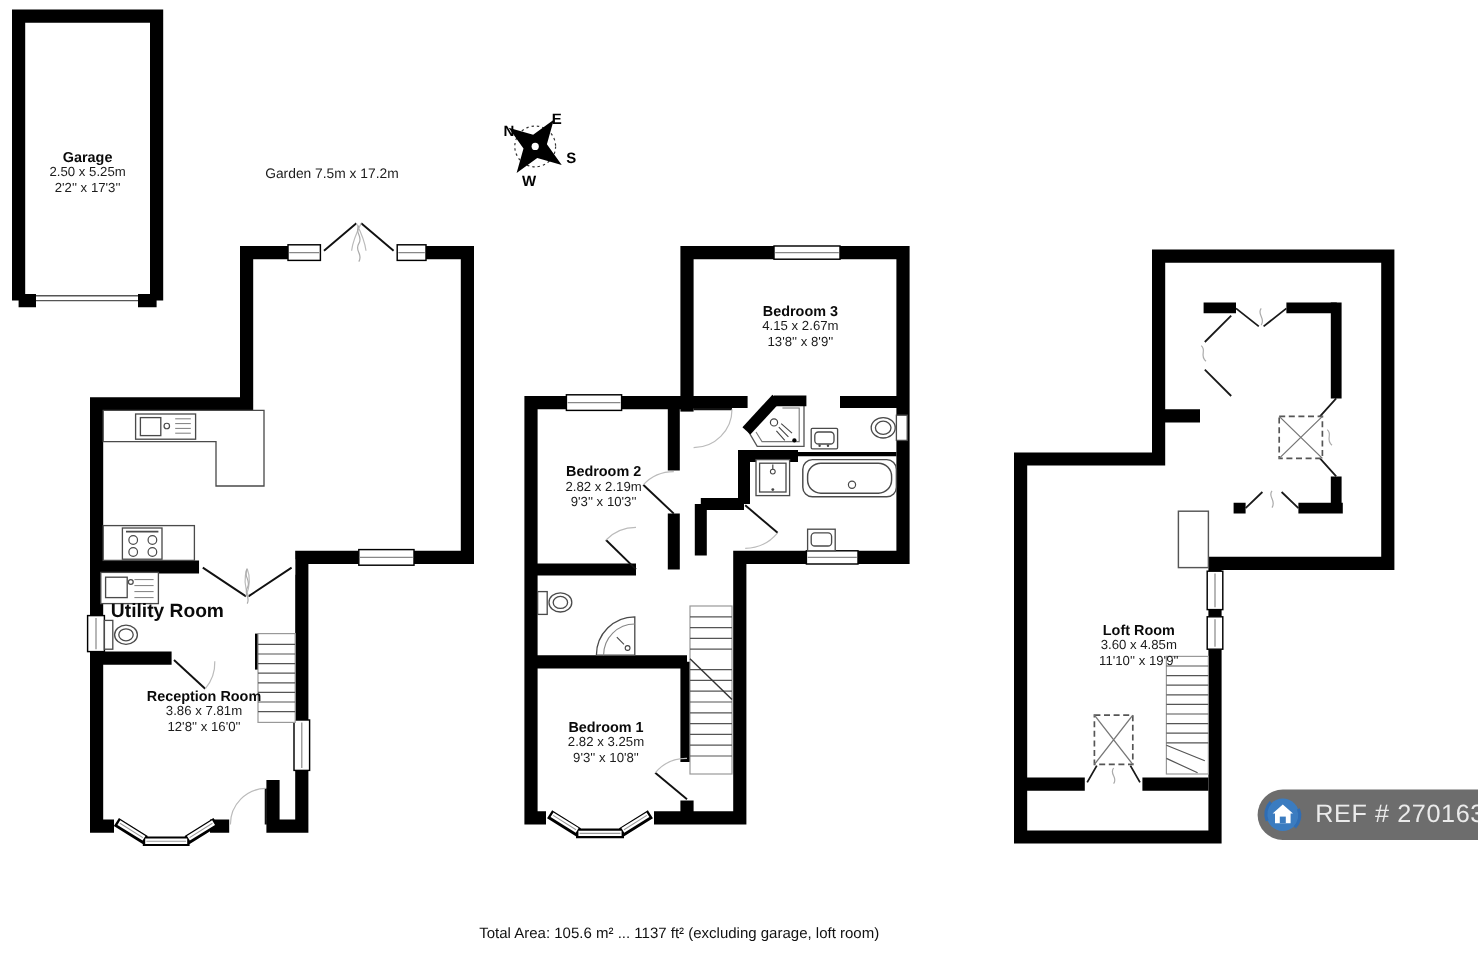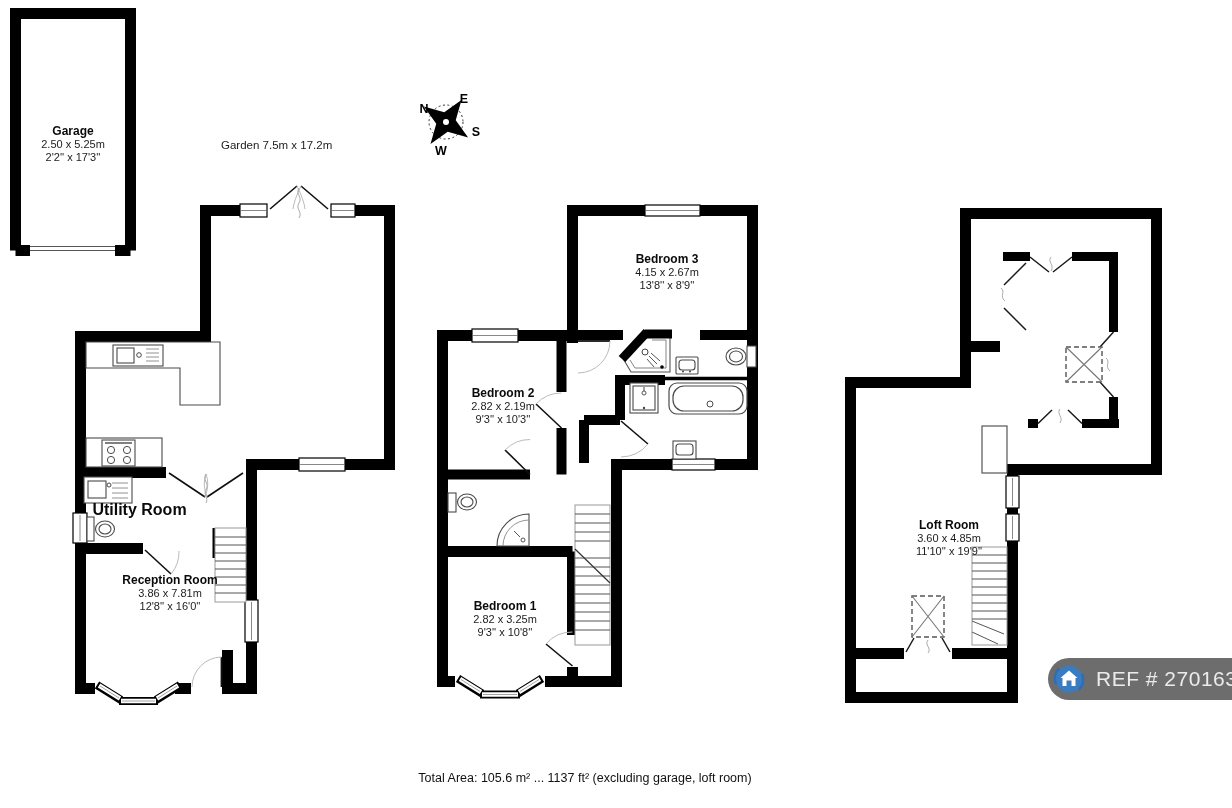--- a/index.html
+++ b/index.html
@@ -4,21 +4,21 @@
 <style>
   html,body{margin:0;padding:0;background:#ffffff;}
   #stage{position:relative;width:1232px;height:808px;background:#ffffff;overflow:hidden;
          font-family:"Liberation Sans", sans-serif;color:#111;}
   #plan-svg{position:absolute;left:0;top:0;}
   .plan-label{position:absolute;text-align:center;transform:translateX(-50%);line-height:13px;white-space:nowrap;}
   .plan-label .name{display:block;font-weight:bold;font-size:12px;color:#0a0a0a;}
   .plan-label .dim{display:block;font-size:11px;color:#1c1c1c;}
   .garden-label{position:absolute;font-size:11.5px;color:#1c1c1c;white-space:nowrap;text-align:center;}
   .compass-letter{position:absolute;transform:translate(-50%,-50%);font-weight:bold;font-size:12.5px;color:#000;}
-  .footer-area{position:absolute;left:585px;top:771px;transform:translateX(-50%);text-align:center;width:760px;}
+  .footer-area{position:absolute;left:566px;top:771px;transform:translateX(-50%);text-align:center;width:760px;}
   .footer-total{font-size:12.5px;color:#111;}
   .footer-disclaimer{font-size:9.5px;color:#222;margin-top:4px;}
   .ref-badge{position:absolute;left:1048px;top:658px;width:184px;height:42px;background:#6d6d6d;
              border-radius:21px 0 0 21px;display:flex;align-items:center;}
   .ref-logo{width:36px;height:36px;margin-left:3px;flex:0 0 auto;}
   .ref-text{color:#ebebeb;font-size:21px;letter-spacing:0.5px;margin-left:9px;white-space:nowrap;}
 </style>
 </head>
 <body>
 

